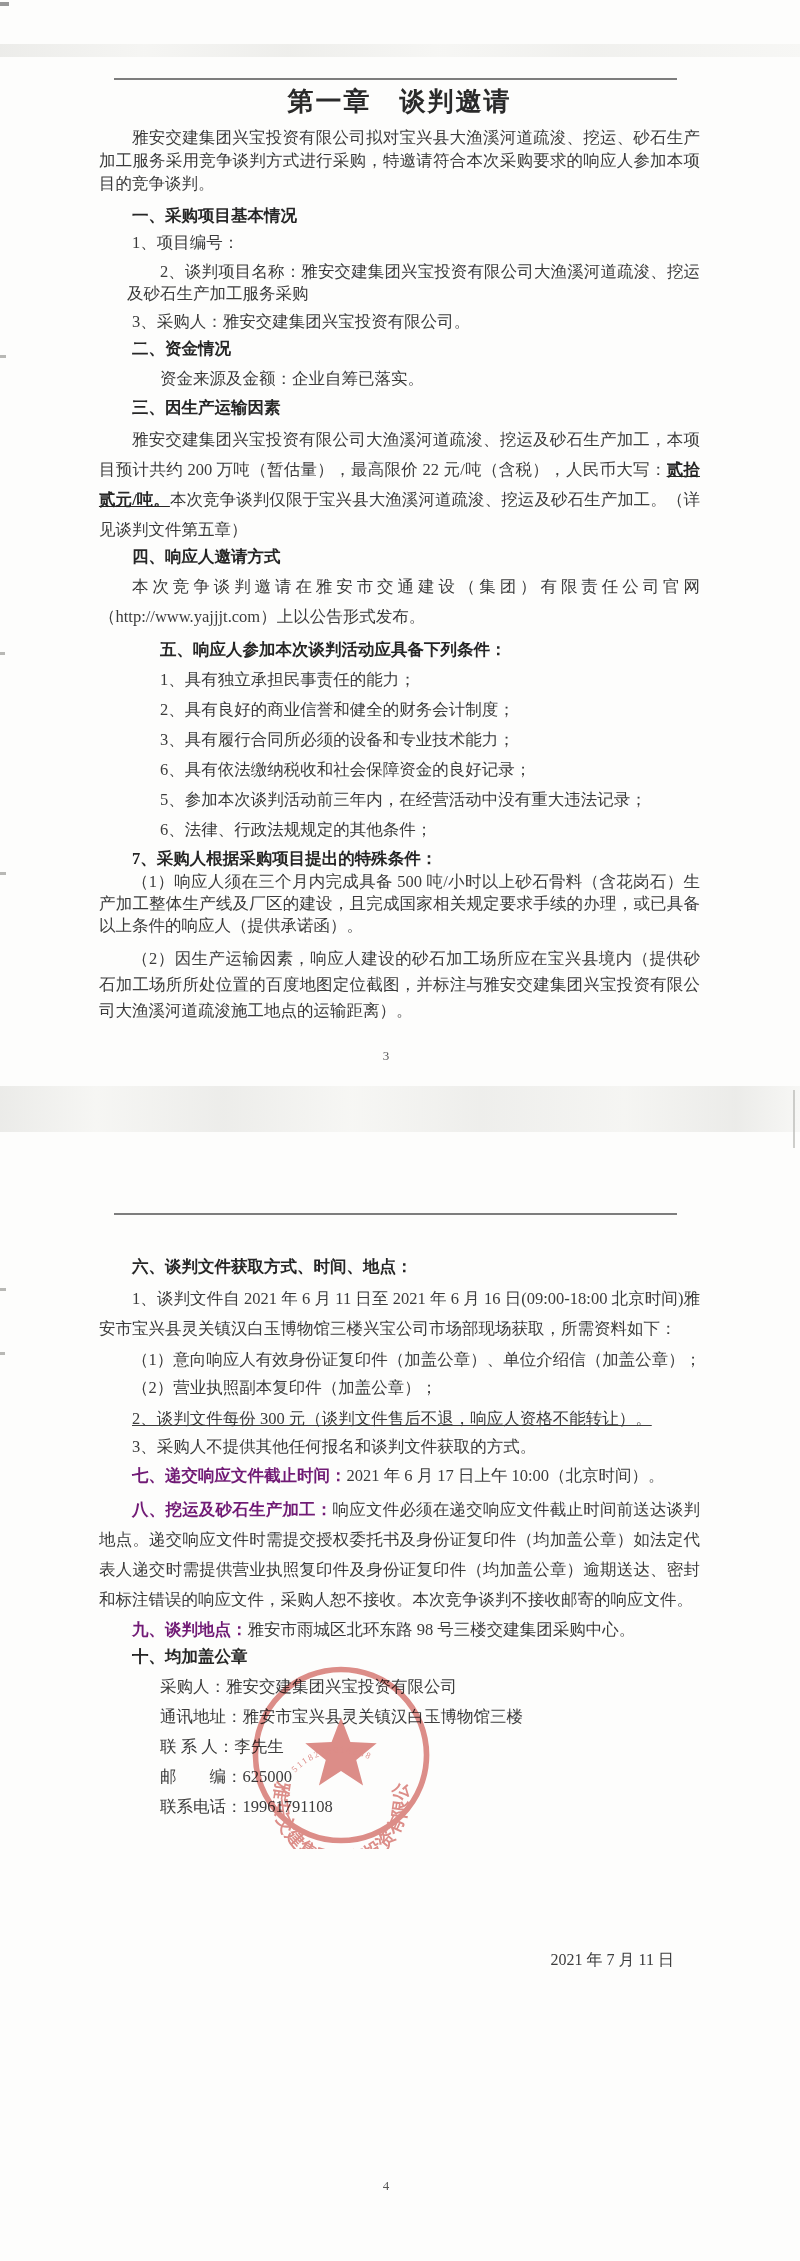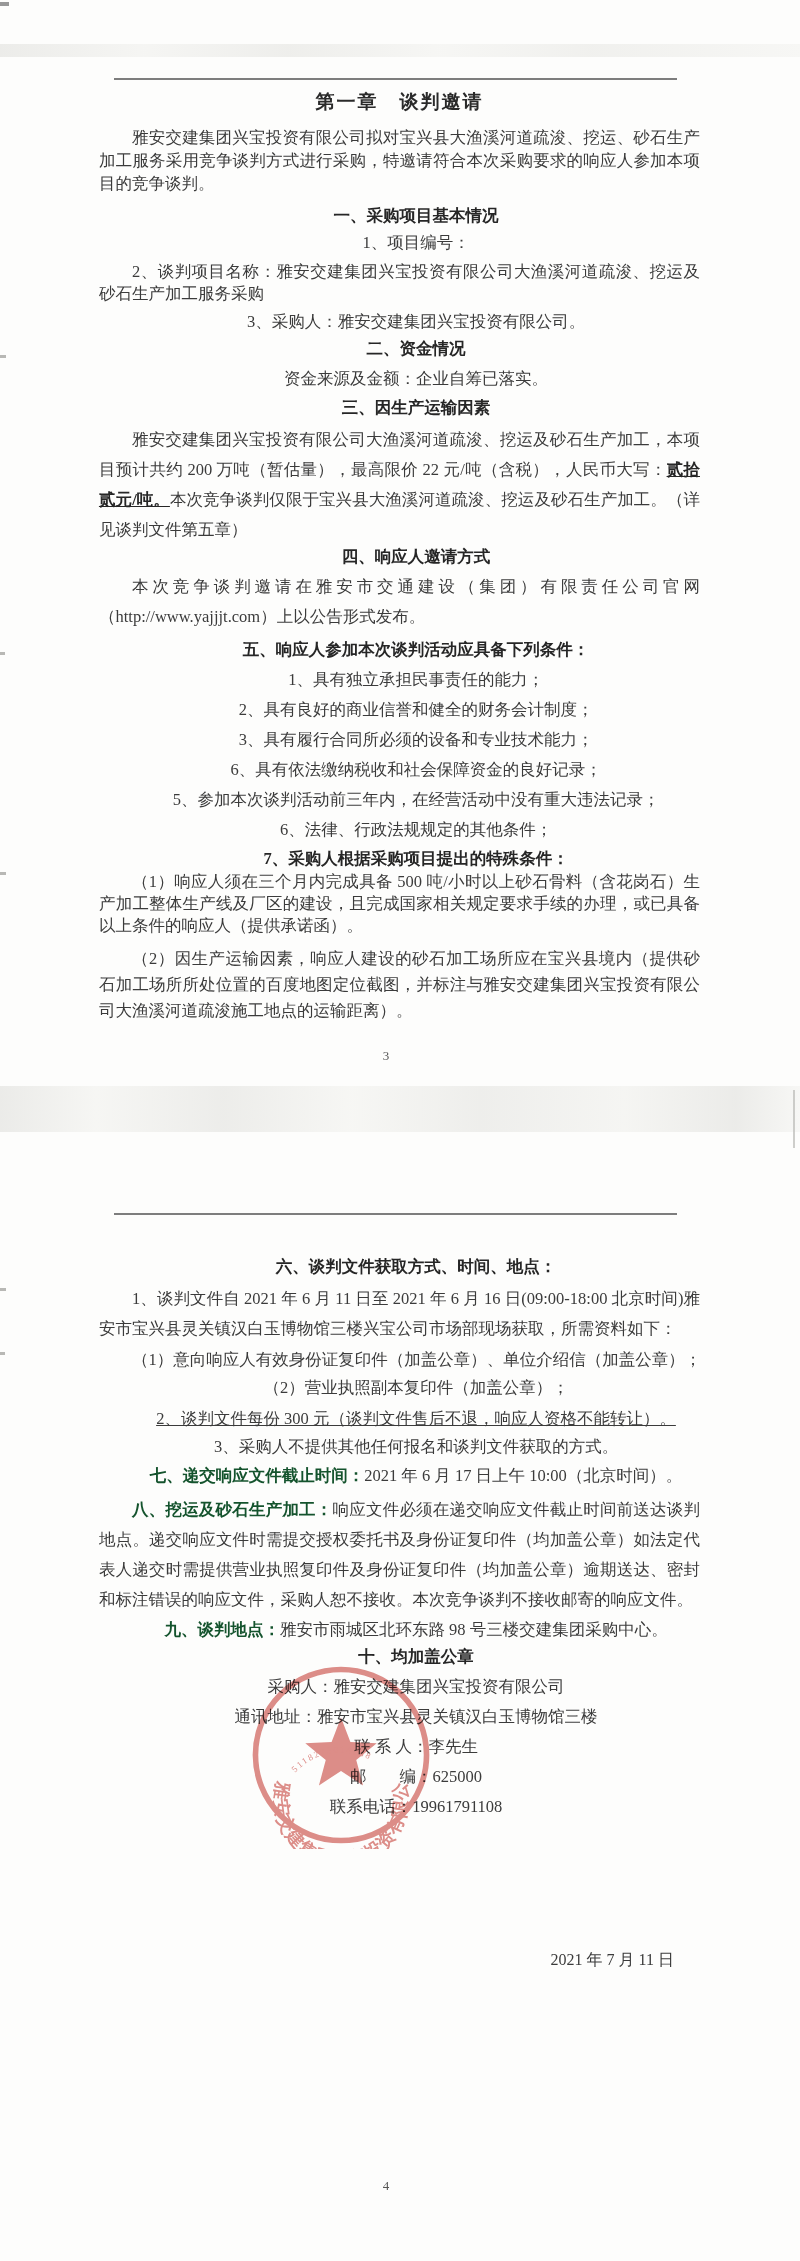--- a/index.html
+++ b/index.html
@@ -18,34 +18,34 @@
       linear-gradient(90deg,#d9d9d5 0%,#efefeb 12%,#dcdcd8 28%,#f0f0ec 44%,#dfdfdb 60%,#ededE9 78%,#dadad6 92%,#f1f1ee 100%);}
   .edge-mark{position:absolute;background:#8a8a86;opacity:.6;}
   #edge-r{right:5px;top:1090px;width:2px;height:58px;background:#c2c2be;opacity:.8;}
   
   .page-block{position:absolute;left:99px;width:601px;font-size:16.5px;text-align:justify;}
   .rule{height:0;border-top:2px solid rgba(88,88,88,.78);margin-left:15px;width:563px;}
   #page1{top:66px;}
   #page2{top:1200px;}
   #page1 .rule{margin-top:12px;}
   #page2 .rule{margin-top:13px;}
-  .doc-title{font-size:19px;font-weight:bold;color:#2a2a2a;text-align:center;
+  .doc-title{font-size:26px;font-weight:bold;color:#2a2a2a;text-align:center;
     line-height:28px;margin:8px 0 0;letter-spacing:2px;}
   p{margin:0;text-indent:2em;}
   .hd{font-weight:bold;color:#262626;}
-  .b{font-weight:bold;color:#14532d;}
+  .b{font-weight:bold;color:#701a75;}
   .u{font-weight:bold;color:#262626;text-decoration:underline;}
-  .nw{white-space:nowrap;text-align:center;}
+  .nw{white-space:nowrap;text-align:left;}
   
   .p-intro{line-height:23px;margin-top:10px;}
   .lh22{line-height:22px;}
   .lh24{line-height:24px;}
   .lh30{line-height:30px;}
   .mt3{margin-top:3px;}.mt4{margin-top:4px;}.mt5{margin-top:5px;}
-  .mt6{margin-top:6px;}.mt7{margin-top:7px;text-decoration:underline;}.mt9{margin-top:9px;}.mt40{margin-top:40px;}
+  .mt6{margin-top:6px;margin-left:28px;}.mt7{margin-top:7px;text-decoration:underline;}.mt9{margin-top:9px;}.mt40{margin-top:40px;}
   .p-brief{line-height:30px;margin-top:5px;}
   .p-sp1{line-height:22px;}
   .p-sp2{line-height:26px;margin-top:9px;}
   .p-body8{line-height:30px;margin-top:7px;}
   .page-num{position:absolute;left:0;width:772px;text-align:center;
     font-size:13px;color:#555;}
   #pn3{top:1048px;}
   #pn4{top:2178px;}
   #doc-date{position:absolute;left:99px;top:1950px;width:575px;text-align:right;
     font-size:16px;color:#3b3b3b;}

